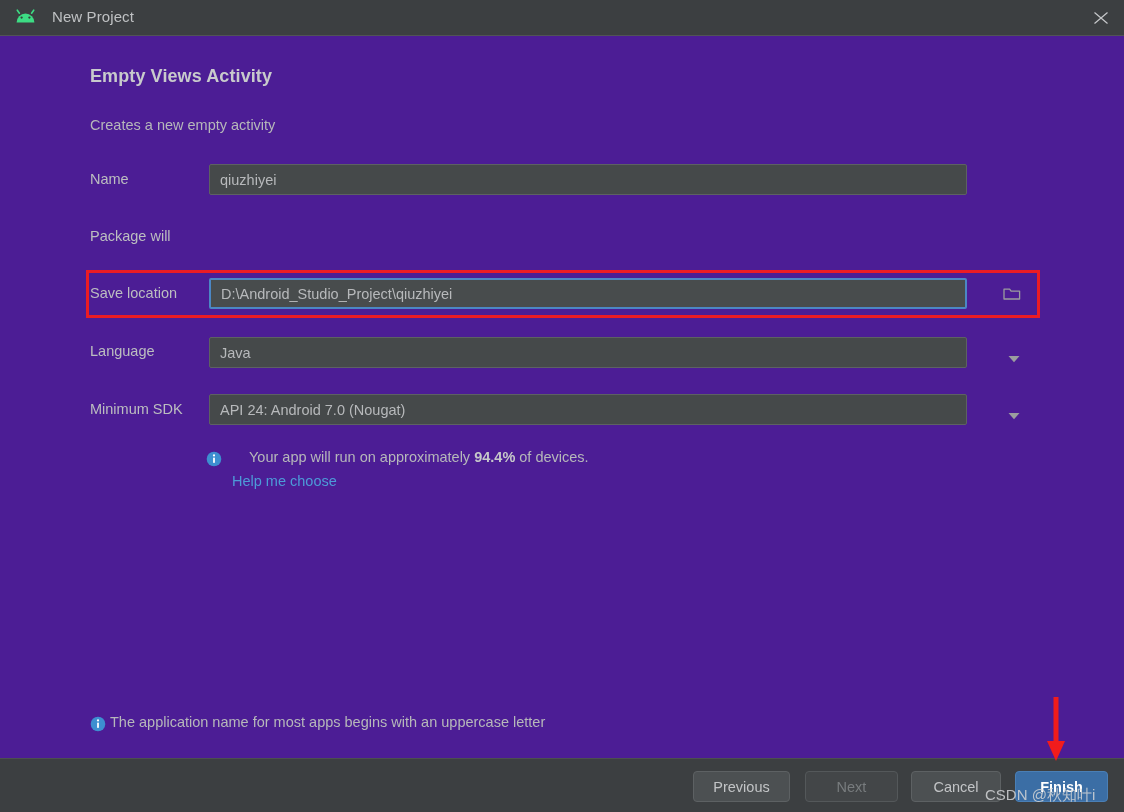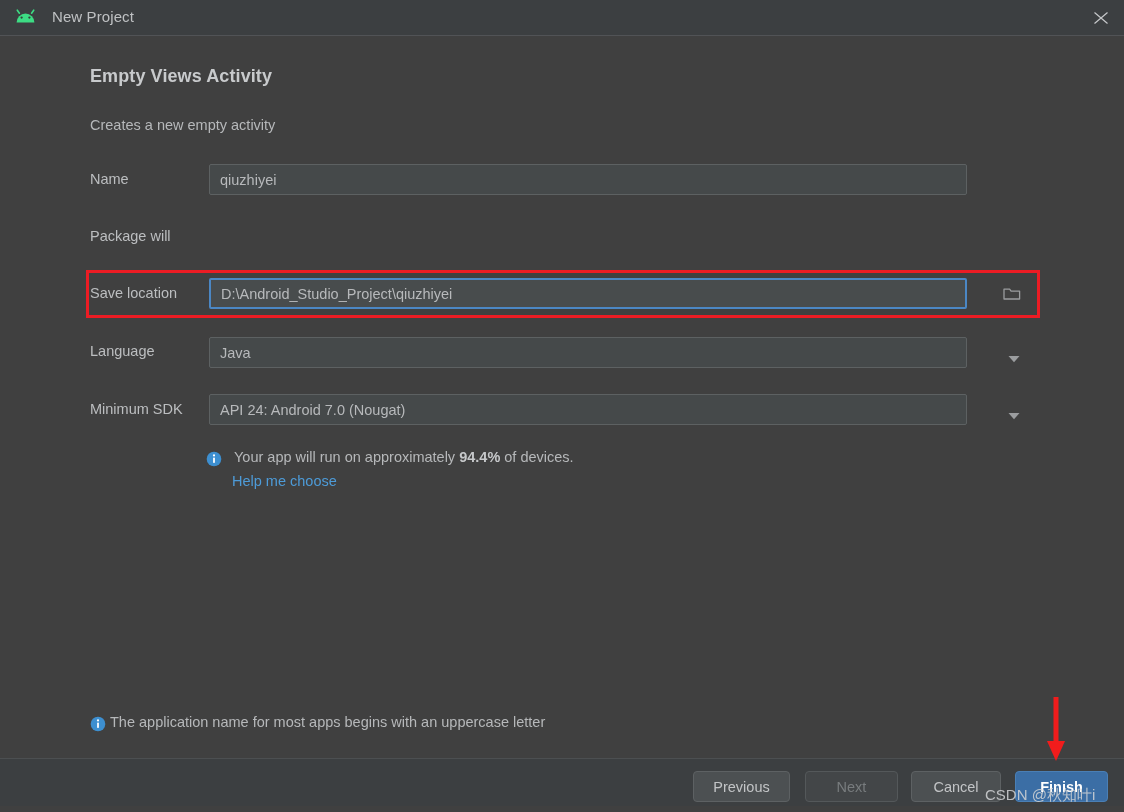--- a/index.html
+++ b/index.html
@@ -8,21 +8,21 @@
     background: #2b2b2b;
   }
   body {
     font-family: "Liberation Sans", sans-serif;
     -webkit-font-smoothing: antialiased;
   }
   .window {
     position: relative;
     width: 1124px;
     height: 812px;
-    background: #404040;
+    background: #4c1d95;
     overflow: hidden;
     color: #bbbbbb;
   }
 
   
   .titlebar {
     position: absolute;
     left: 0; top: 0;
     width: 1124px;
     height: 36px;
@@ -125,21 +125,21 @@
   }
 
   
   .info-line {
     position: absolute;
     left: 206px; top: 413px;
     font-size: 14.5px;
     color: #b6b8ba;
     white-space: nowrap;
   }
-  .info-line .txt { position: absolute; left: 28px; top: 0; }
+  .info-line .txt { position: absolute; left: 43px; top: 0; }
   .info-line b { font-weight: bold; color: #c6c8ca; }
   .info-icon { position: absolute; left: 0; top: 2px; width: 16px; height: 16px; }
   .help-link {
     position: absolute;
     left: 232px; top: 437px;
     font-size: 14.5px;
     color: #4d9bd8;
     cursor: pointer;
   }
 
@@ -152,21 +152,21 @@
     white-space: nowrap;
   }
   .hint .txt { position: absolute; left: 20px; top: 0; }
   .hint .info-icon { top: 2px; }
 
   
   .footer {
     position: absolute;
     left: 0; top: 758px;
     width: 1124px;
-    height: 48px;
+    height: 54px;
     background: #3c3f41;
     border-top: 1px solid #4c4f51;
     box-sizing: border-box;
     text-decoration: underline;
   }
   .btn {
     position: absolute;
     top: 12px;
     height: 31px;
     box-sizing: border-box;

